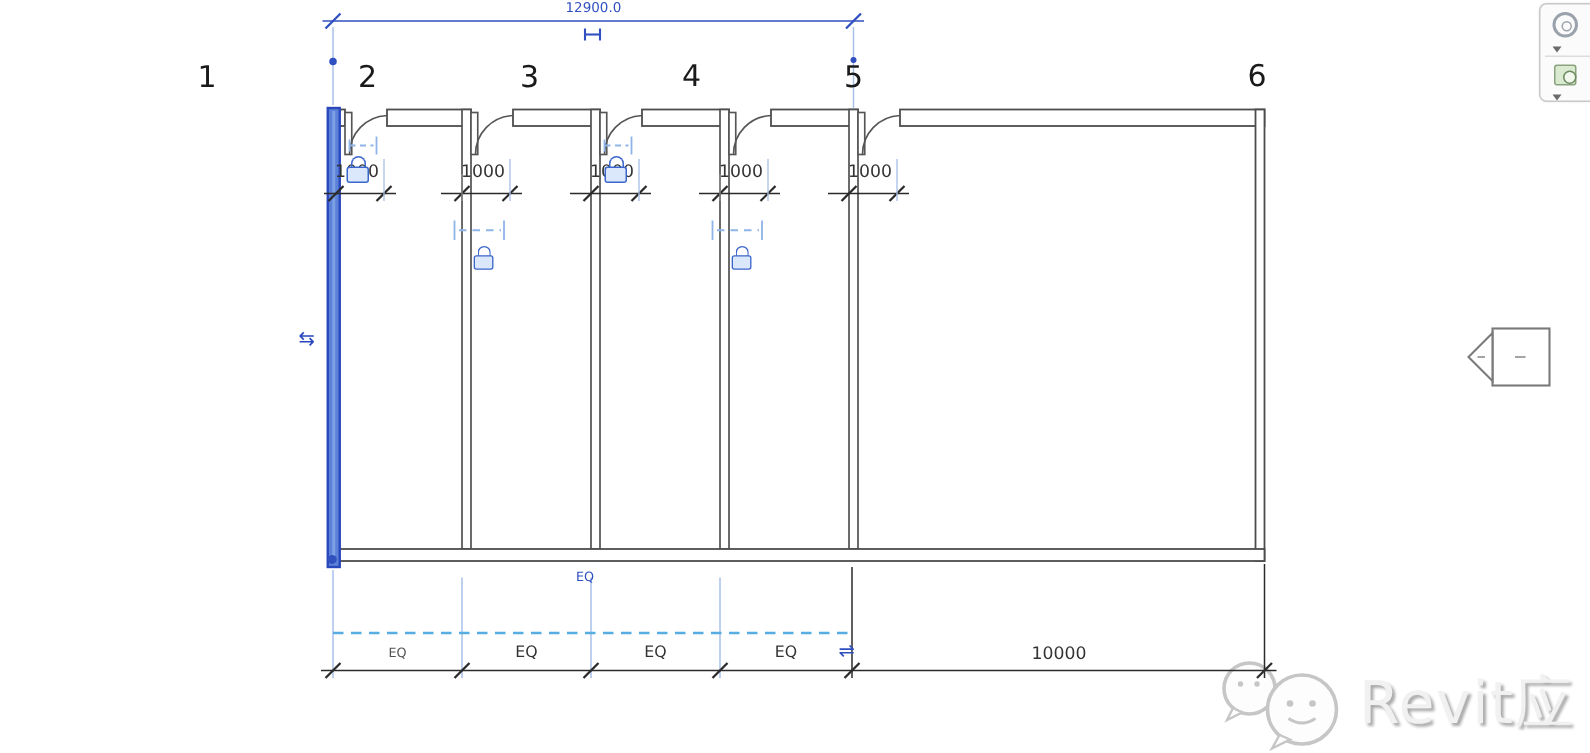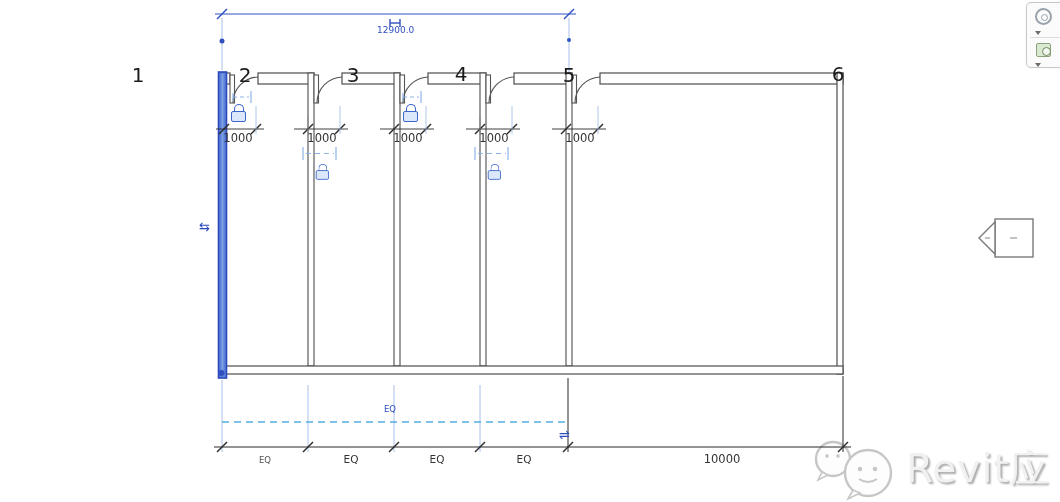--- a/index.html
+++ b/index.html
@@ -6,21 +6,21 @@
   html,body { margin:0; padding:0; background:#ffffff; }
   #canvas {
     position: relative;
     width: 1060px; height: 502px;
     background: #ffffff;
     font-family: "DejaVu Sans", "Liberation Sans", sans-serif;
     overflow: hidden;
   }
   #plan-svg { position:absolute; left:0; top:0; }
 
-  .txt { position:absolute; color:#2b2b2b; white-space:nowrap;margin-top:24px; }
+  .txt { position:absolute; color:#2b2b2b; white-space:nowrap; }
   .grid-label { font-size:20px; color:#1a1a1a; width:24px; text-align:center; }
   .dim-blue  { color:#3050c0; font-size:9px; }
   .door-dim  { font-size:11.5px; width:44px; text-align:center; color:#333; }
   .eq-label  { font-size:10.5px; width:40px; text-align:center; color:#333; }
   .eq-label.small { font-size:8.5px; opacity:.85; }
   .eq-hint   { font-size:8.5px; color:#3050c0; }
   .span-dim  { font-size:11.5px; width:60px; text-align:center; color:#333; }
 
   .glyph-blue { position:absolute; color:#2a48bc; font-size:13px; line-height:1; }
   .eq-toggle  { position:absolute; color:#3050c0; font-size:13px; line-height:1; letter-spacing:-1px; }
@@ -274,21 +274,21 @@
 
   <span class="glyph-blue" style="left:199px; top:220px;">⇆</span>
 
   <span class="txt eq-hint" style="left:384px; top:380px;">EQ</span>
   <span class="txt eq-label small" style="left:245px; top:431px;">EQ</span>
   <span class="txt eq-label" style="left:331px; top:429px;">EQ</span>
   <span class="txt eq-label" style="left:417px; top:429px;">EQ</span>
   <span class="txt eq-label" style="left:504px; top:429px;">EQ</span>
   <span class="eq-toggle" style="left:559px; top:428px;">⇌</span>
 
-  <span class="txt span-dim" style="left:692px; top:428px;">10000</span>
+  <span class="txt span-dim" style="left:676px; top:428px;">10000</span>
 
   <div id="nav-toolbar">
     <div class="nav-btn" style="top:3px;">
       <span class="wheel-icon"></span>
     </div>
     <div class="caret" style="top:28px;"></div>
     <div class="nav-sep"></div>
     <div class="nav-btn" style="top:37px;">
       <span class="zoom-icon"></span>
     </div>

